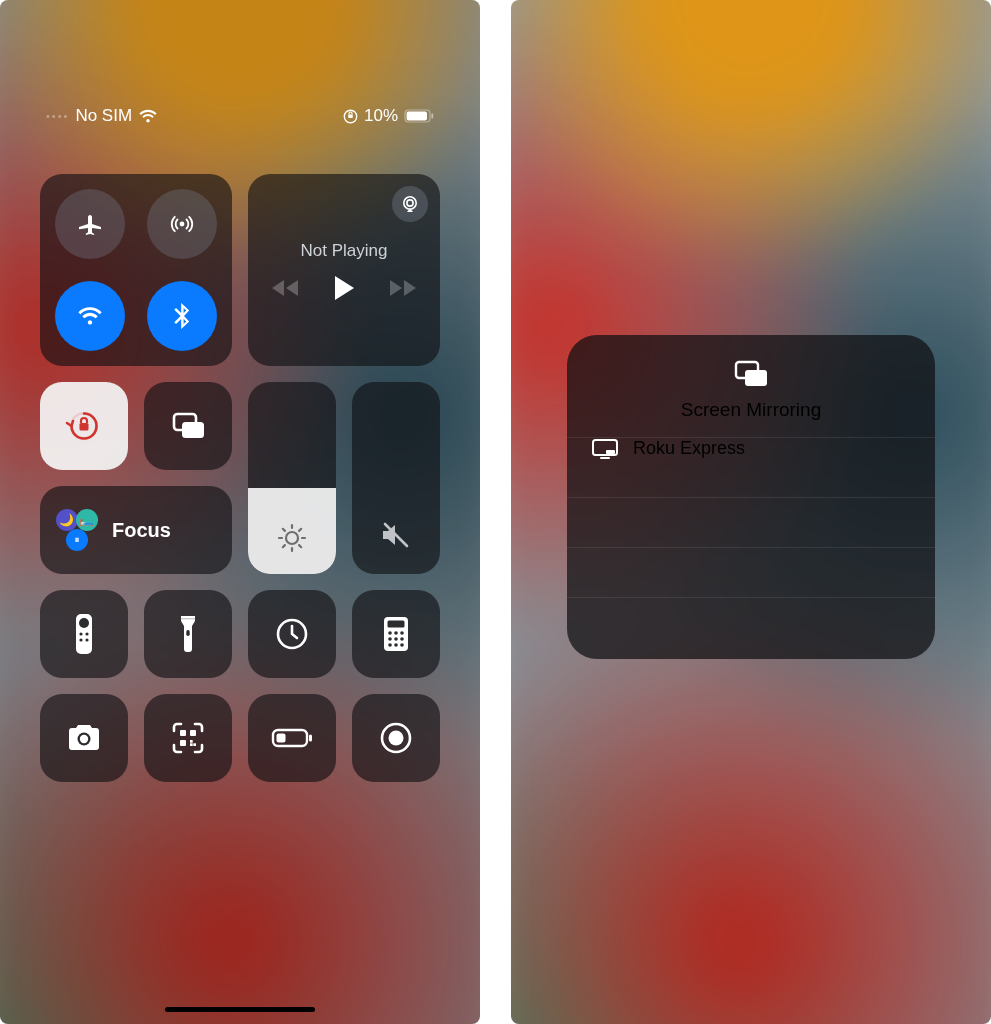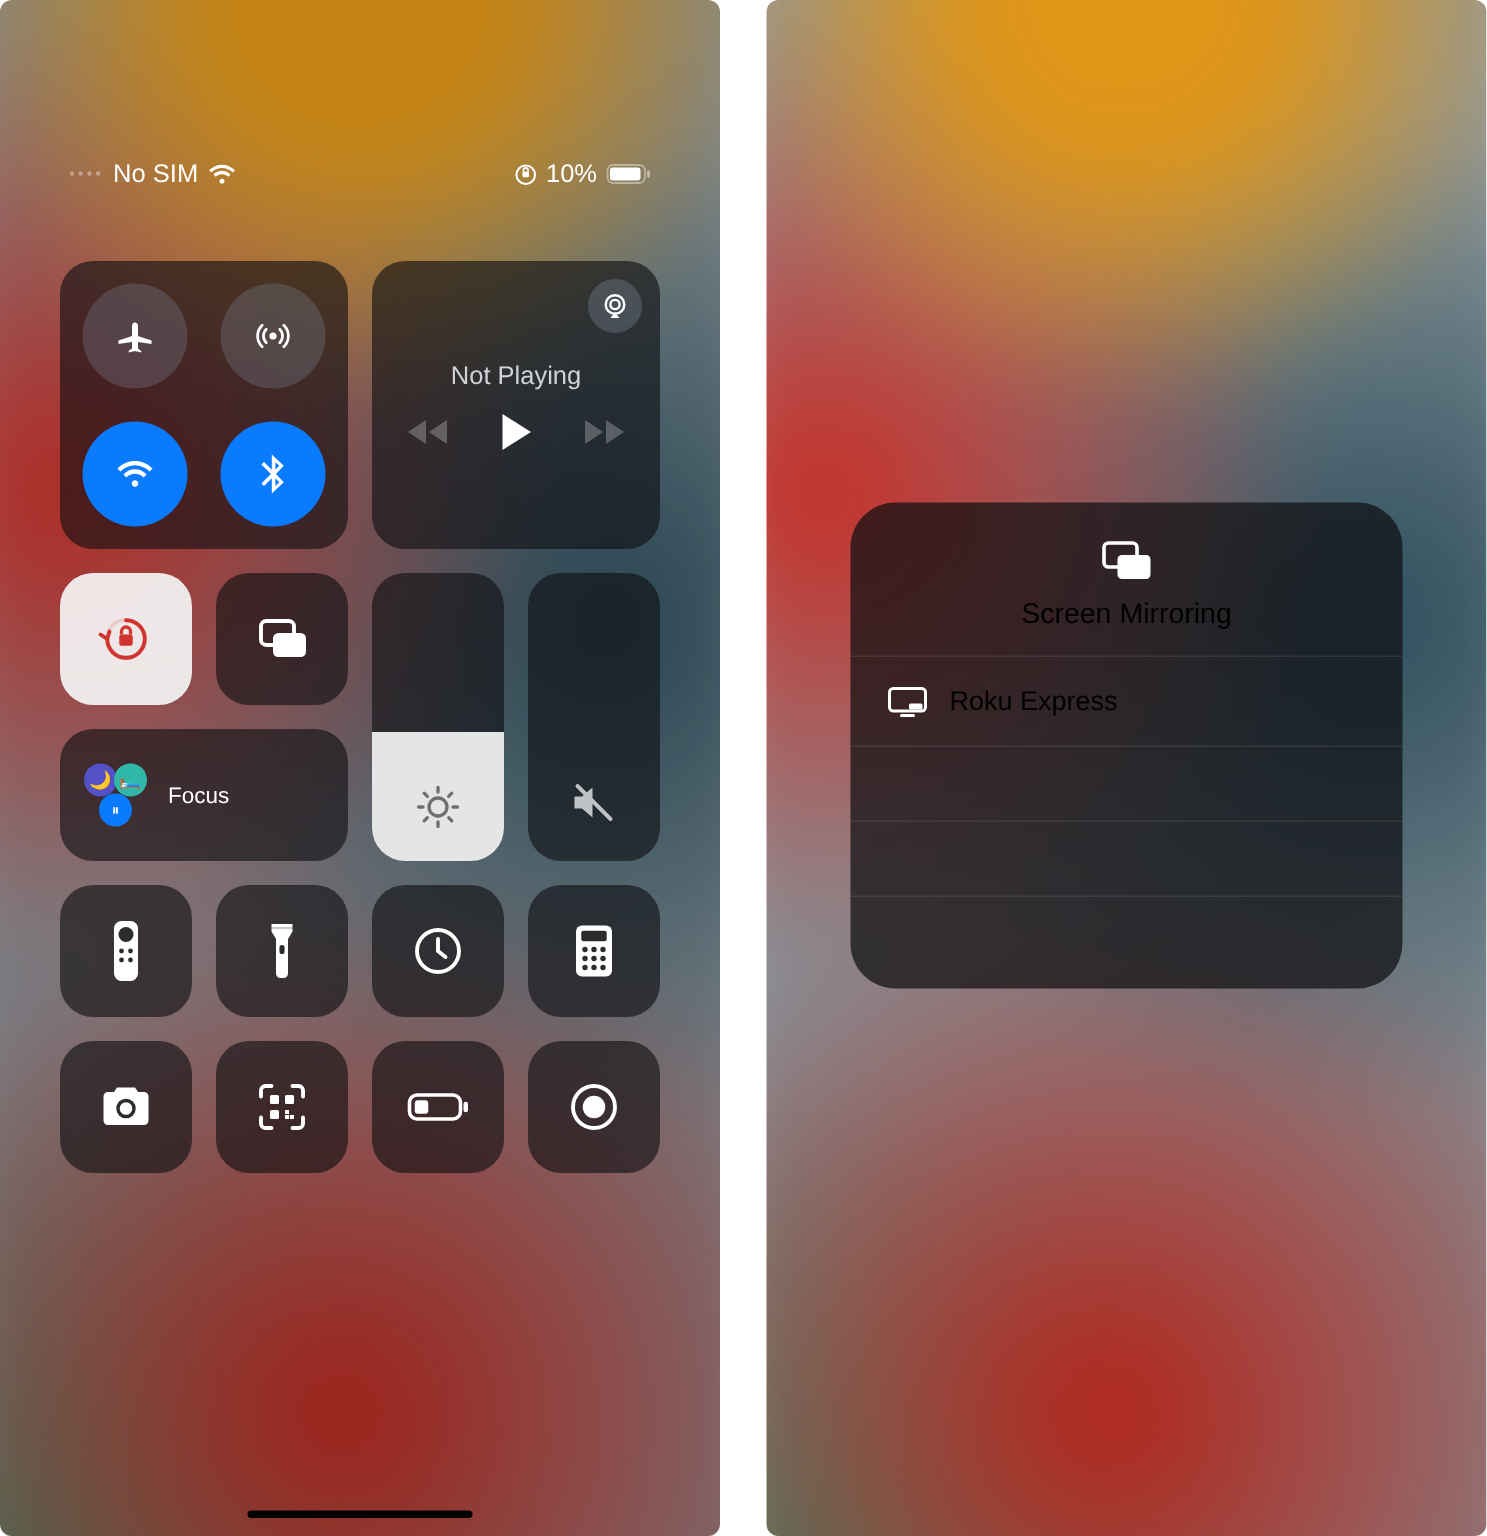--- a/index.html
+++ b/index.html
@@ -93,40 +93,40 @@
   .slider.bright .icon-c { bottom:20px; }
   .slider.vol .icon-c { bottom:24px; color:#b9bbbe; }
 
   .focus { justify-content:flex-start; padding-left:16px; gap:14px; }
   .focus-icons { position:relative; width:42px; height:42px; }
   .focus-icons .d {
     position:absolute; width:22px; height:22px; border-radius:50%;
     display:flex; align-items:center; justify-content:center;
     font-size:12px;
   }
-  .focus-label { font-size:15px; font-weight:400; color:#fff; }
+  .focus-label { font-size:20px; font-weight:700; color:#fff; }
 
   .home-ind {
     position:absolute; bottom:12px; left:50%; transform:translateX(-50%);
     width:150px; height:5px; border-radius:3px; background:#000;
   }
 
   
   .popup {
     position:absolute; top:325px; left:56px; right:56px;
     background: rgba(15,15,18,0.72);
     border-radius:30px;
     padding: 24px 0 12px;
     color:#000000;
     margin-top:10px;
   }
   .popup .hdr { display:flex; flex-direction:column; align-items:center; gap:10px; padding-bottom:16px; }
   .popup .hdr .t { font-size:19px; font-weight:500; }
   .popup .row {
-    height:60px; display:flex; align-items:center; gap:14px;
+    height:60px; display:flex; gap:14px;
     padding: 0 24px; border-top:1px solid rgba(255,255,255,0.09);
     font-size:18px;
   }
   .popup .row.empty { height:50px; }
 
   svg { display:block; }
 </style>
 </head>
 <body>
 

